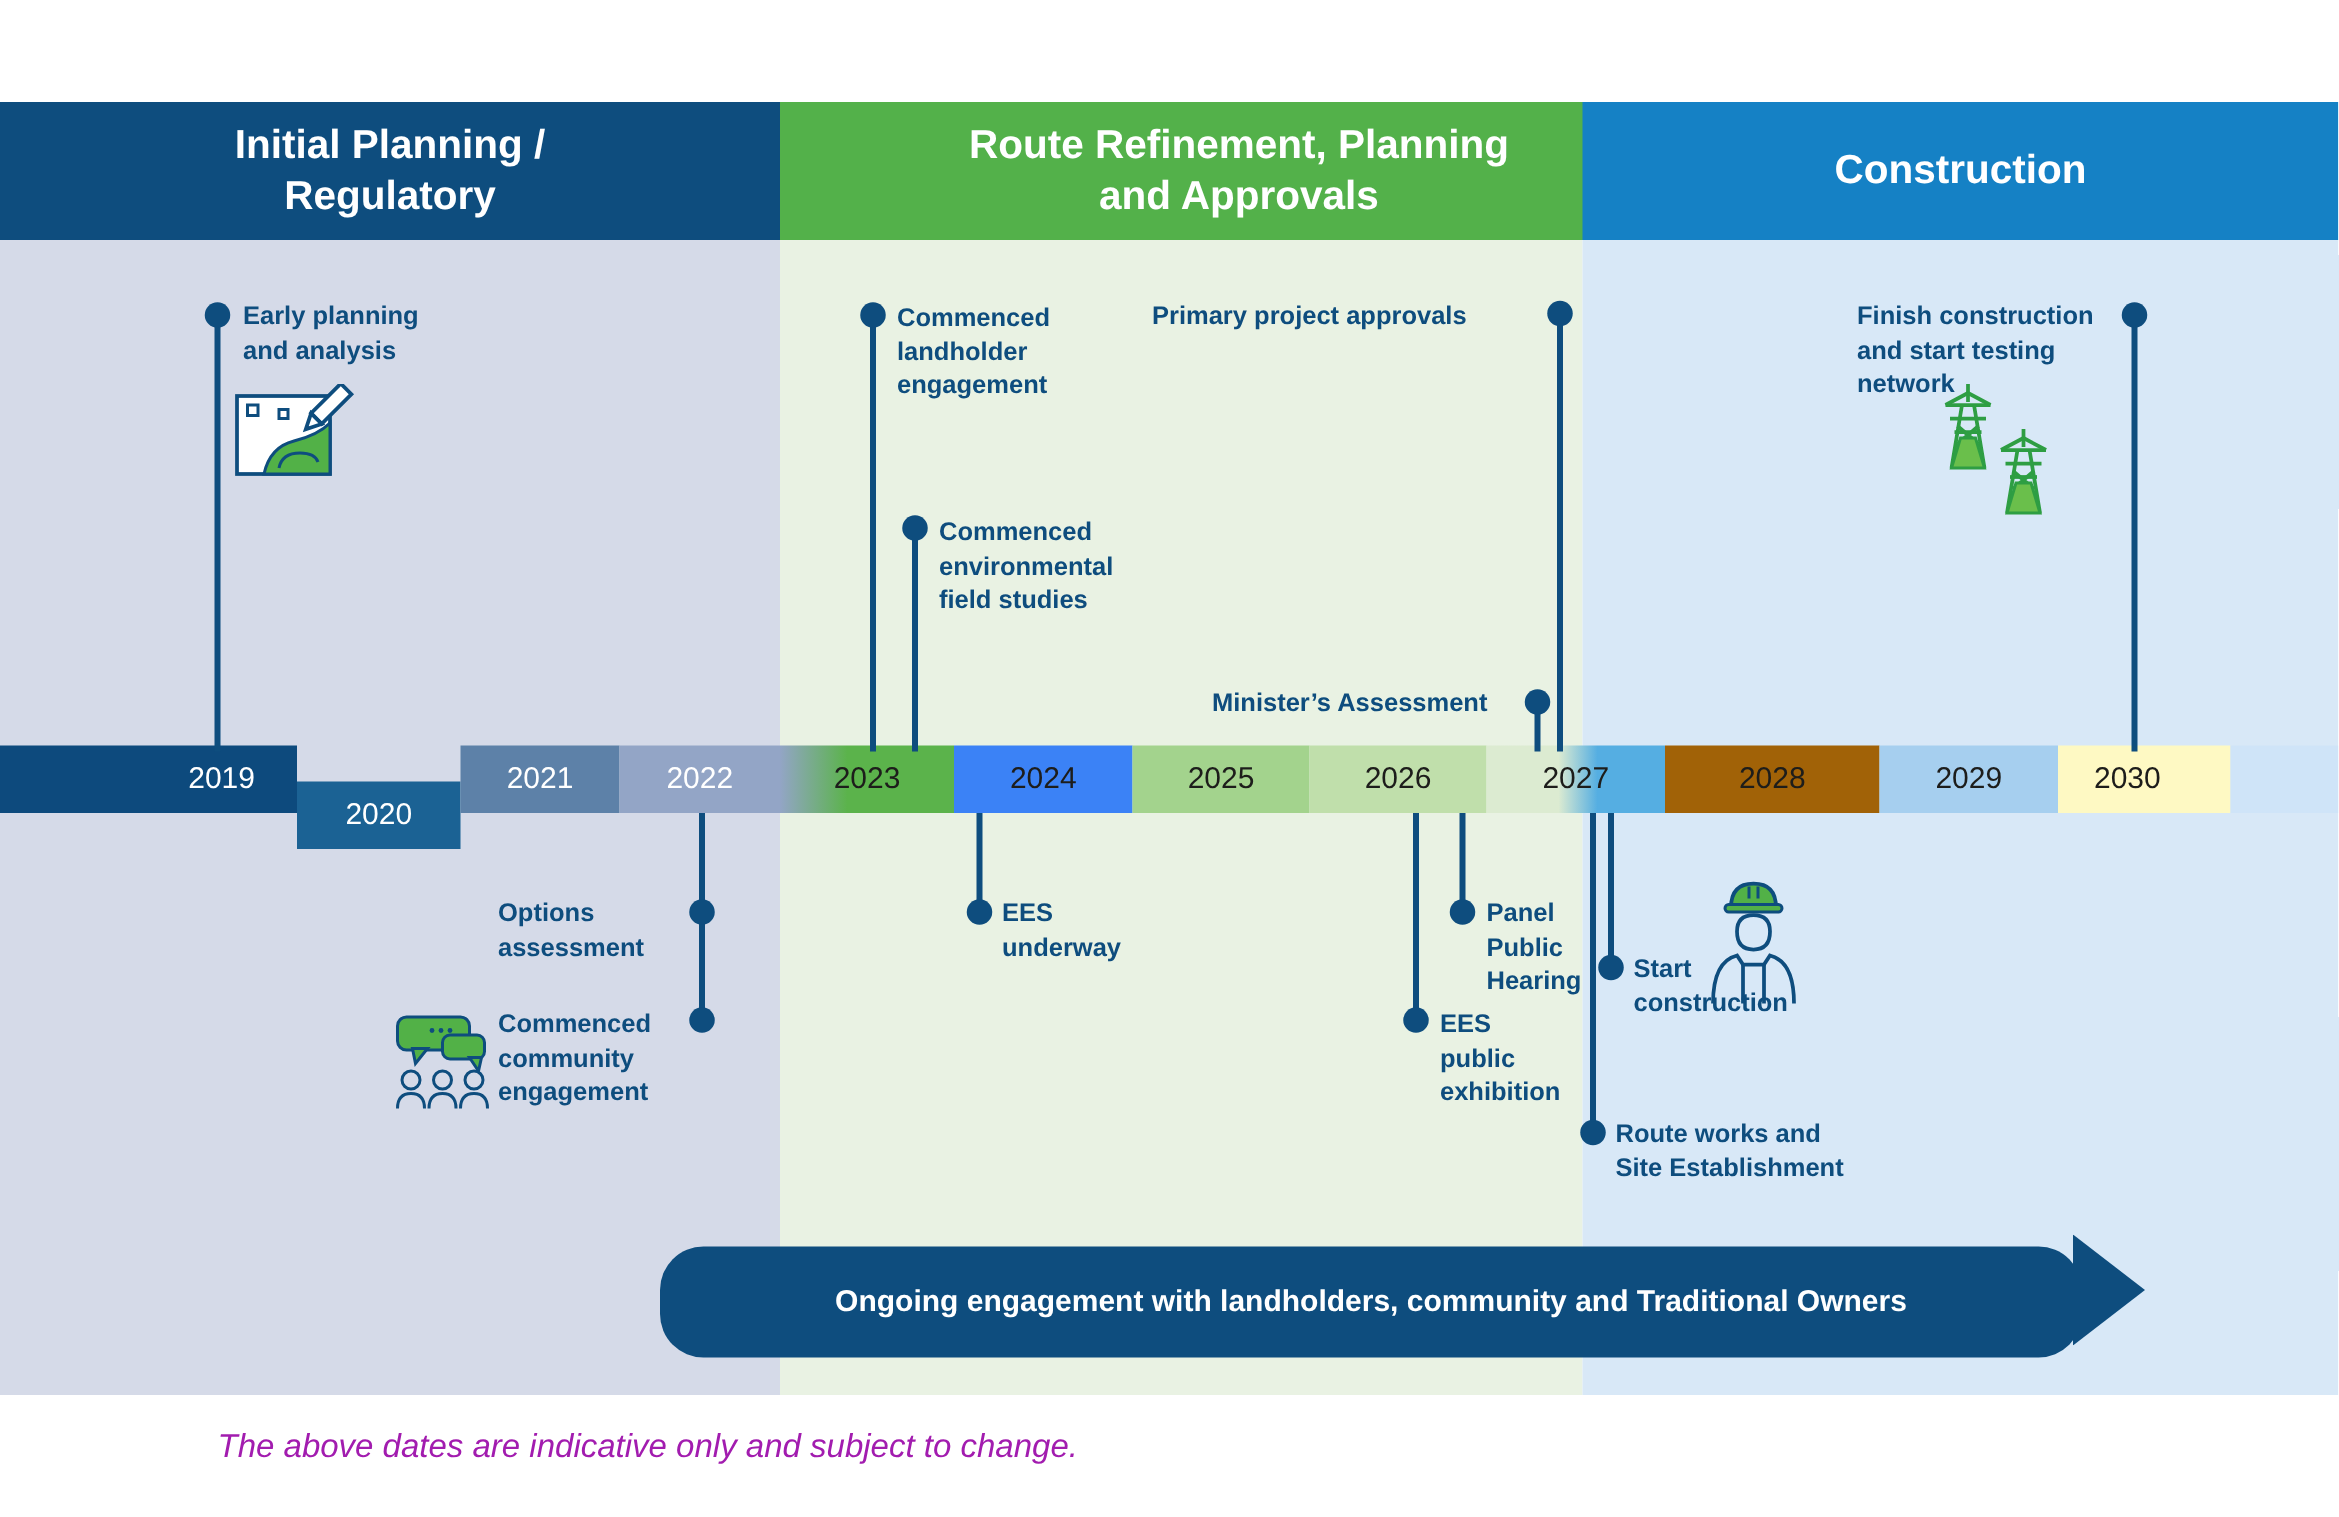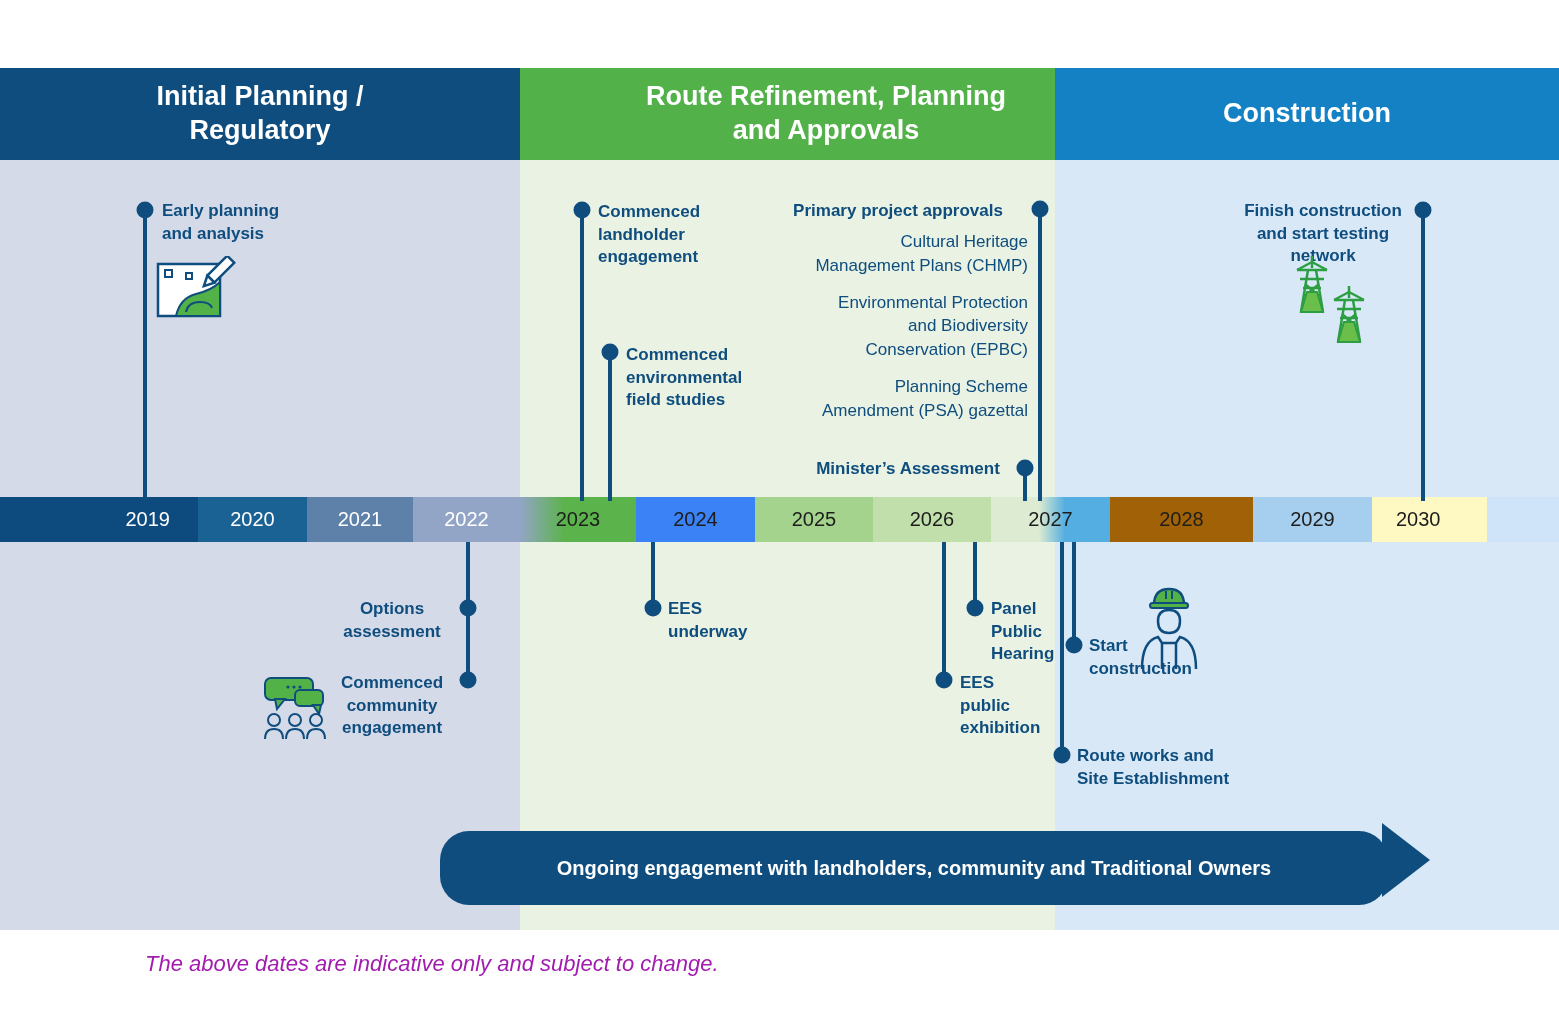--- a/index.html
+++ b/index.html
@@ -19,21 +19,21 @@
   
   #axis{position:absolute;left:0;top:497px;height:45px;width:1559px;display:flex;}
   .seg{height:45px;display:flex;align-items:center;justify-content:center;
        font-size:20px;color:#1d1d1b;}
   .seg.w{color:#ffffff;}
   
   .stem{position:absolute;width:4px;background:#0e4d7e;}
   .dot{position:absolute;width:17px;height:17px;border-radius:50%;background:#0e4d7e;transform:translate(-50%,-50%);}
   
   .ms{position:absolute;color:#0e4d7e;font-weight:700;font-size:17px;line-height:1.33;white-space:pre-line;}
-  .ms.right{text-align:center;}
+  .ms.right{text-align:left;}
   
   #approvals-list{position:absolute;left:760px;top:230px;width:268px;display:flex;flex-direction:column;gap:13px;}
   #approvals-list .item{color:#0e4d7e;font-size:17px;line-height:1.4;text-align:right;white-space:pre-line;}
   
   #banner-body{position:absolute;left:440px;top:831px;width:948px;height:74px;background:#0e4d7e;
                border-radius:29px;display:flex;align-items:center;justify-content:center;}
   #banner-body span{color:#ffffff;font-weight:700;font-size:20px;}
   #banner-head{position:absolute;left:1382px;top:823px;width:48px;height:74px;background:#0e4d7e;
                clip-path:polygon(0 0,100% 50%,0 100%);}
   
@@ -50,21 +50,21 @@
   <div class="phase" id="ph2">Route Refinement, Planning
 and Approvals</div>
   <div class="phase" id="ph3">Construction</div>
 
   <div class="col" id="col1"></div>
   <div class="col" id="col2"></div>
   <div class="col" id="col3"></div>
 
   <div id="axis">
     <div class="seg w" style="width:198px;background:#0d4a7d;justify-content:flex-end;padding-right:28px;box-sizing:border-box;">2019</div>
-    <div class="seg w" style="width:109px;background:#1b6294;">2020</div>
+    <div class="seg w" style="width:109px;background:#1b6294;margin-top:24px;">2020</div>
     <div class="seg w" style="width:106px;background:#5d81a8;">2021</div>
     <div class="seg w" style="width:107px;background:#93a5c6;">2022</div>
     <div class="seg" style="width:116px;background:linear-gradient(to right,#93a5c6 0px,#5bb34b 45px,#5bb34b 100%);">2023</div>
     <div class="seg" style="width:119px;background:#3b82f6;">2024</div>
     <div class="seg" style="width:118px;background:#a3d38d;">2025</div>
     <div class="seg" style="width:118px;background:#c0dfab;">2026</div>
     <div class="seg" style="width:119px;background:linear-gradient(to right,#dcebd1 0px,#dcebd1 48px,#55aee2 74px,#55aee2 100%);">2027</div>
     <div class="seg" style="width:143px;background:#a16207;">2028</div>
     <div class="seg" style="width:119px;background:#a6cfef;">2029</div>
     <div class="seg" style="width:115px;background:#fef9c3;justify-content:flex-start;padding-left:24px;box-sizing:border-box;">2030</div>
@@ -101,29 +101,20 @@
 
   <div class="ms" style="left:162px;top:200px;">Early planning
 and analysis</div>
   <div class="ms" style="left:598px;top:201px;">Commenced
 landholder
 engagement</div>
   <div class="ms" style="left:626px;top:344px;">Commenced
 environmental
 field studies</div>
   <div class="ms right" style="left:768px;top:200px;width:260px;">Primary project approvals</div>
-  <div id="approvals-list">
-    <div class="item">Cultural Heritage
-Management Plans (CHMP)</div>
-    <div class="item">Environmental Protection
-and Biodiversity
-Conservation (EPBC)</div>
-    <div class="item">Planning Scheme
-Amendment (PSA) gazettal</div>
-  </div>
   <div class="ms right" style="left:808px;top:458px;width:200px;">Minister’s Assessment</div>
   <div class="ms right" style="left:1238px;top:200px;width:170px;">Finish construction
 and start testing
 network</div>
 
   <div class="ms right" style="left:332px;top:598px;width:120px;">Options
 assessment</div>
   <div class="ms right" style="left:332px;top:672px;width:120px;">Commenced
 community
 engagement</div>

